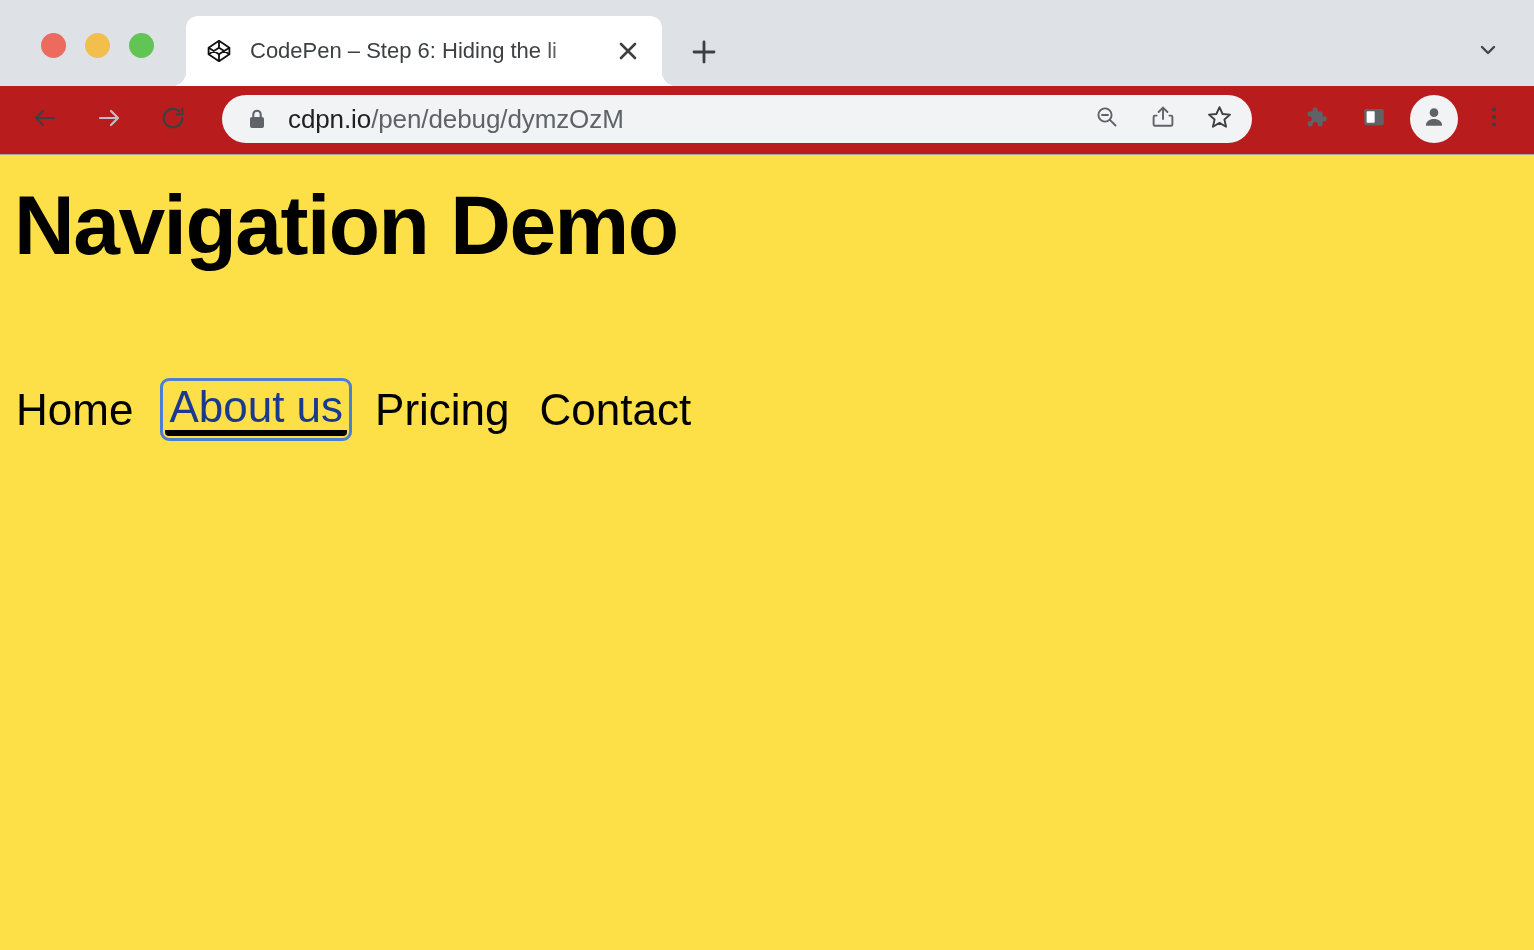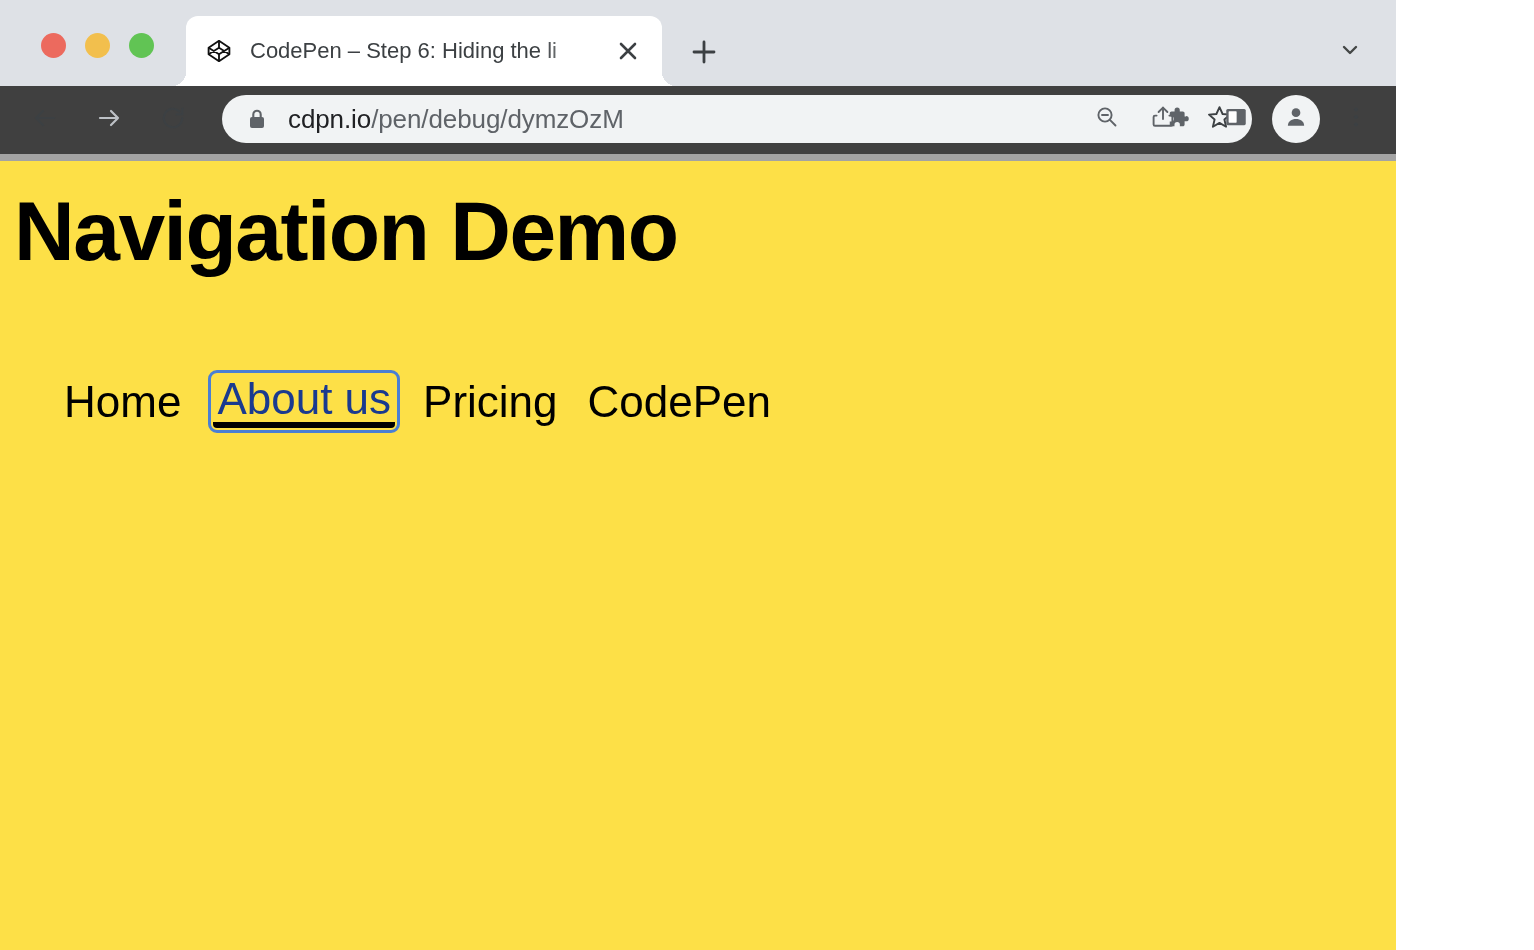--- a/index.html
+++ b/index.html
@@ -9,21 +9,21 @@
   body {
     width: 1534px;
     height: 950px;
     overflow: hidden;
     font-family: "Liberation Sans", sans-serif;
     background: #ffffff;
   }
 
   
   .browser {
-    width: 1396px;
+    width: 1534px;
     height: 950px;
     display: flex;
     flex-direction: column;
     background: #ffffff;
   }
 
   
   .tabstrip {
     position: relative;
     height: 86px;
@@ -122,22 +122,22 @@
     height: 40px;
     display: flex;
     align-items: center;
     justify-content: center;
   }
 
   
   .toolbar {
     position: relative;
     height: 68px;
-    background: #404040;
-    border-bottom: 7px solid #a3a3a3;
+    background: #b91c1c;
+    border-bottom: 1px solid #a3a3a3;
     flex: none;
     display: flex;
     align-items: center;
   }
   .nav-btn {
     width: 46px;
     height: 46px;
     display: flex;
     align-items: center;
     justify-content: center;
@@ -226,24 +226,23 @@
     margin: 0;
     font-size: 84px;
     font-weight: bold;
     color: #000000;
     letter-spacing: -1.5px;
     line-height: 1.05;
   }
   .nav-links {
     position: absolute;
     left: 0;
-    top: 214px;
-    display: flex;
-    align-items: center;
-    padding-left: 48px;
+    top: 228px;
+    display: flex;
+    align-items: center;
   }
   .nav-link {
     font-size: 44px;
     color: #000000;
     text-decoration: none;
     line-height: 1;
     padding: 2px 4px;
     margin-right: 22px;
     white-space: nowrap;
   }
@@ -406,16 +405,16 @@
     </div>
   </div>
 
   <div class="page">
     <h1 class="page-h1">Navigation Demo</h1>
 
     <nav class="nav-links">
       <a href="#" class="nav-link first">Home</a>
       <a href="#" class="nav-link focused">About us</a>
       <a href="#" class="nav-link">Pricing</a>
-      <a href="#" class="nav-link">CodePen</a>
+      <a href="#" class="nav-link">Contact</a>
     </nav>
   </div>
 </div>
 
 </body></html>

